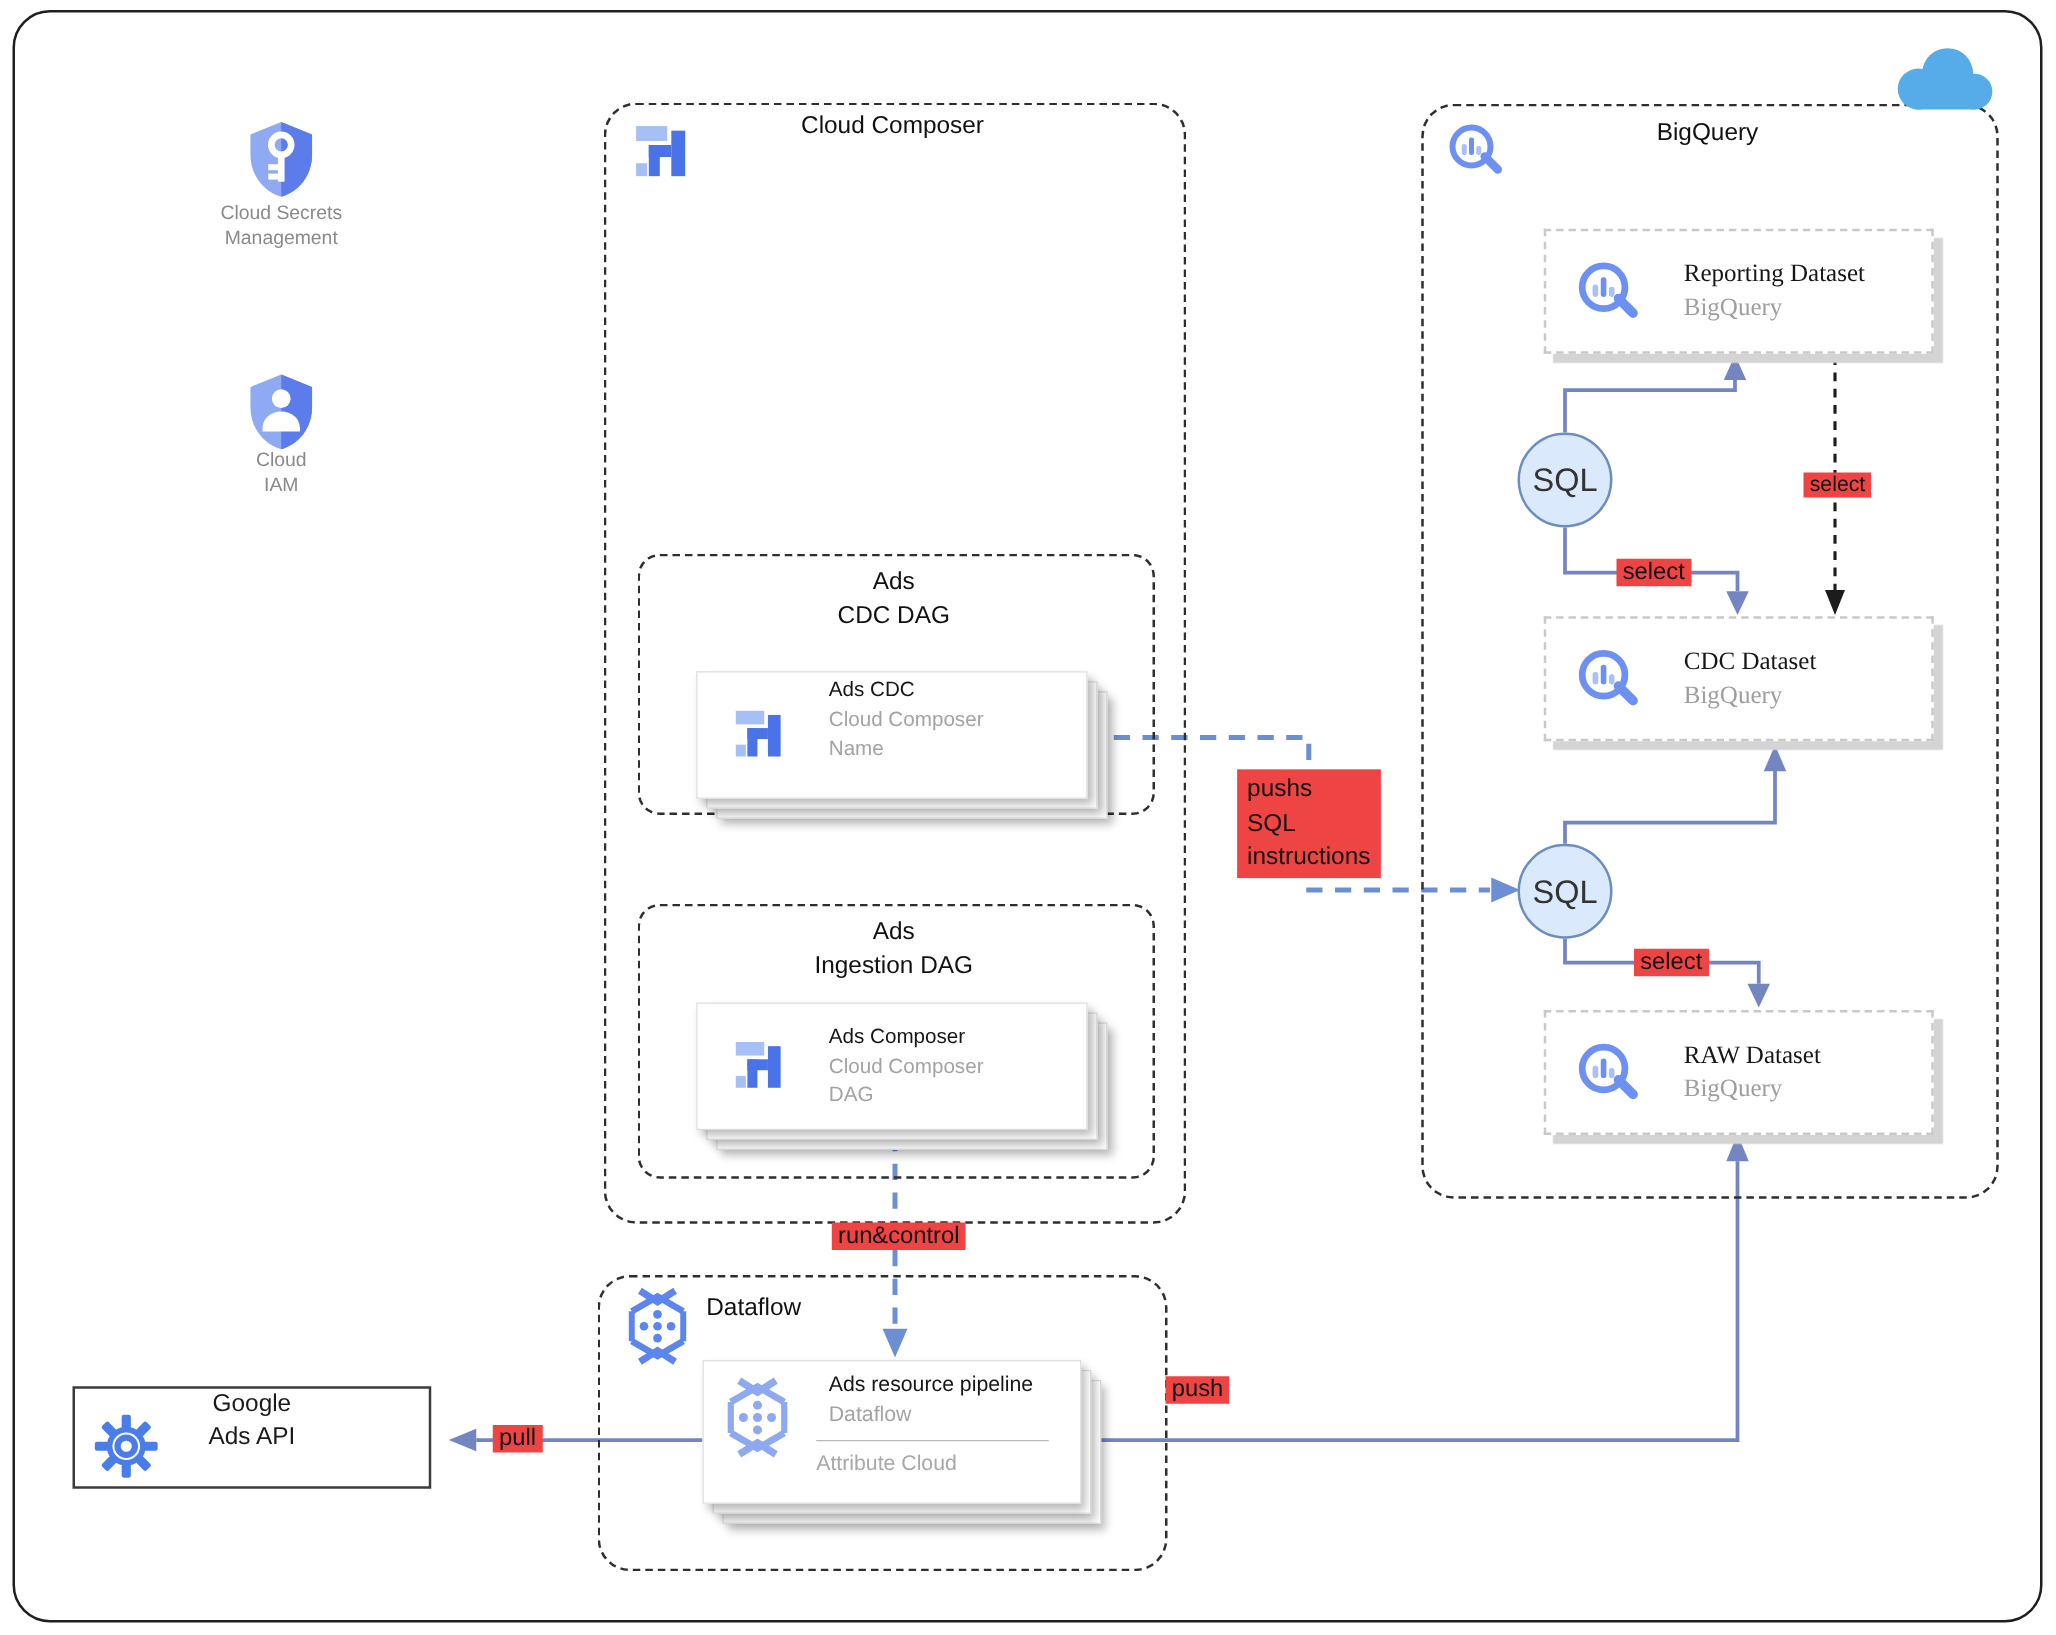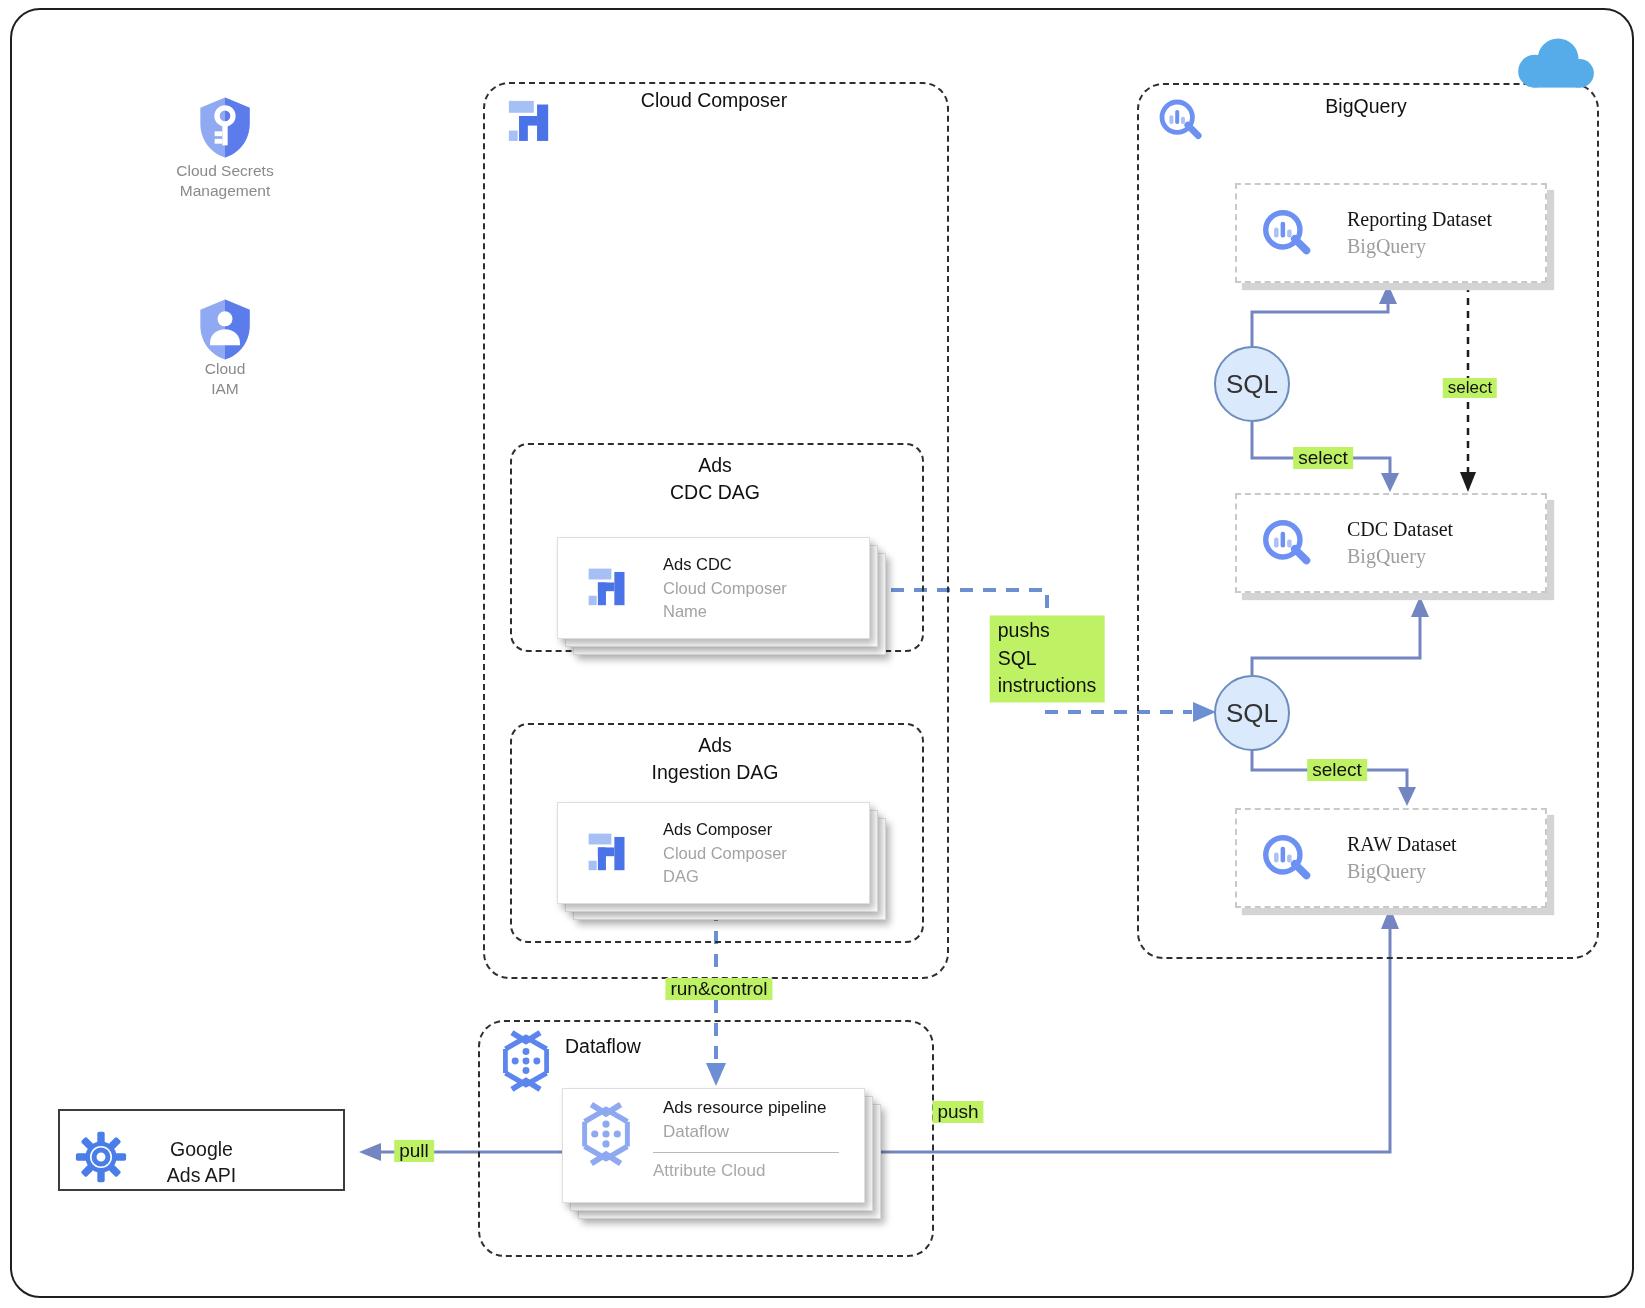--- a/index.html
+++ b/index.html
@@ -29,28 +29,28 @@
     display:flex;align-items:center;box-sizing:border-box;padding-left:22px;}
   .dataset .dicon{width:54px;height:54px;flex:0 0 auto;}
   .dataset .dtext{margin-left:34px;font-family:Liberation Serif, serif;}
   .dataset .dtitle{font-size:20px;color:#161616;}
   .dataset .dsub{font-size:20px;color:#9e9e9e;margin-top:4px;}
   
   .sqlnode{position:absolute;width:76px;height:76px;border-radius:50%;
     background:#dbe9fc;border:2px solid #6c8ebf;display:flex;align-items:center;
     justify-content:center;font-size:26px;color:#333;box-sizing:border-box;}
   
-  .edge-label{position:absolute;transform:translate(-50%,-50%);background:#bef264;
+  .edge-label{position:absolute;transform:translate(-50%,-50%);background:#ef4444;
     padding:0 5px;font-size:19px;color:#111;white-space:nowrap;}
   .edge-label.small{font-size:17px;}
   .edge-label.block{white-space:pre-line;line-height:1.42;
     font-size:19.5px;padding:2px 8px;}
   
   .apibox{position:absolute;left:58px;top:1109px;width:287px;height:82px;
-    border:2px solid #3c3c3c;background:#fff;display:flex;align-items:flex-end;
+    border:2px solid #3c3c3c;background:#fff;display:flex;align-items:flex-start;
     justify-content:center;box-sizing:border-box;}
   .apibox .label{font-size:19.5px;line-height:1.33;text-align:center;}
   .divider{position:absolute;height:1px;background:#b9b9b9;}
 </style>
 </head>
 <body>
 
 <svg width="0" height="0" style="position:absolute" aria-hidden="true">
   <defs>
     <symbol id="sym-composer" viewBox="0 0 24 24">
@@ -178,21 +178,21 @@
   <div class="subcontainer" style="left:510px;top:443px;width:410px;height:205px"></div>
   <div class="ctitle preline" style="left:510px;top:452px;width:410px;line-height:1.4">Ads
 CDC DAG</div>
   <div class="stack" style="left:557px;top:537px;width:311px;height:100px">
     <div class="layer l2" style="width:311px;height:100px"></div>
     <div class="layer l1" style="width:311px;height:100px"></div>
     <div class="layer face" style="width:311px;height:100px">
       <svg class="icon" style="left:28px;top:24px;width:42px;height:50px">
           <use href="#sym-composer"></use>
         </svg>
-      <div style="position:absolute;left:105px;top:17px">
+      <div style="position:absolute;left:105px;top:5px">
         <div class="cardtitle">Ads CDC</div>
         <div class="cardgray" style="margin-top:5px">Cloud Composer</div>
         <div class="cardgray" style="margin-top:4px">Name</div>
       </div>
     </div>
   </div>
 
   <div class="subcontainer" style="left:510px;top:723px;width:410px;height:216px"></div>
   <div class="ctitle preline" style="left:510px;top:732px;width:410px;line-height:1.4">Ads
 Ingestion DAG</div>

